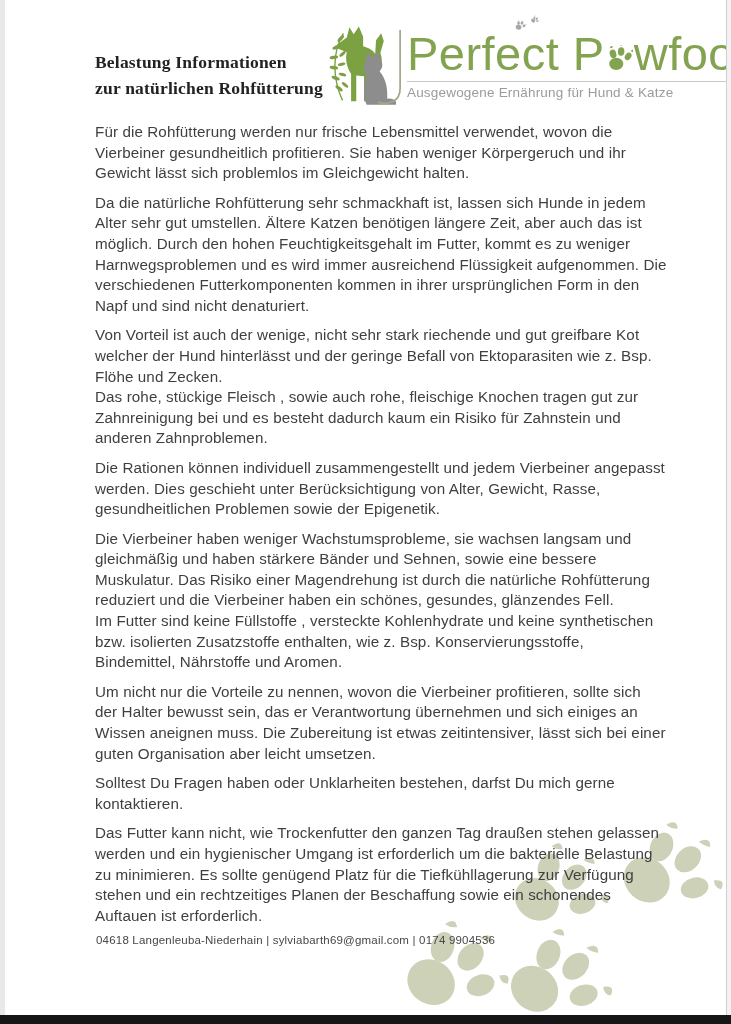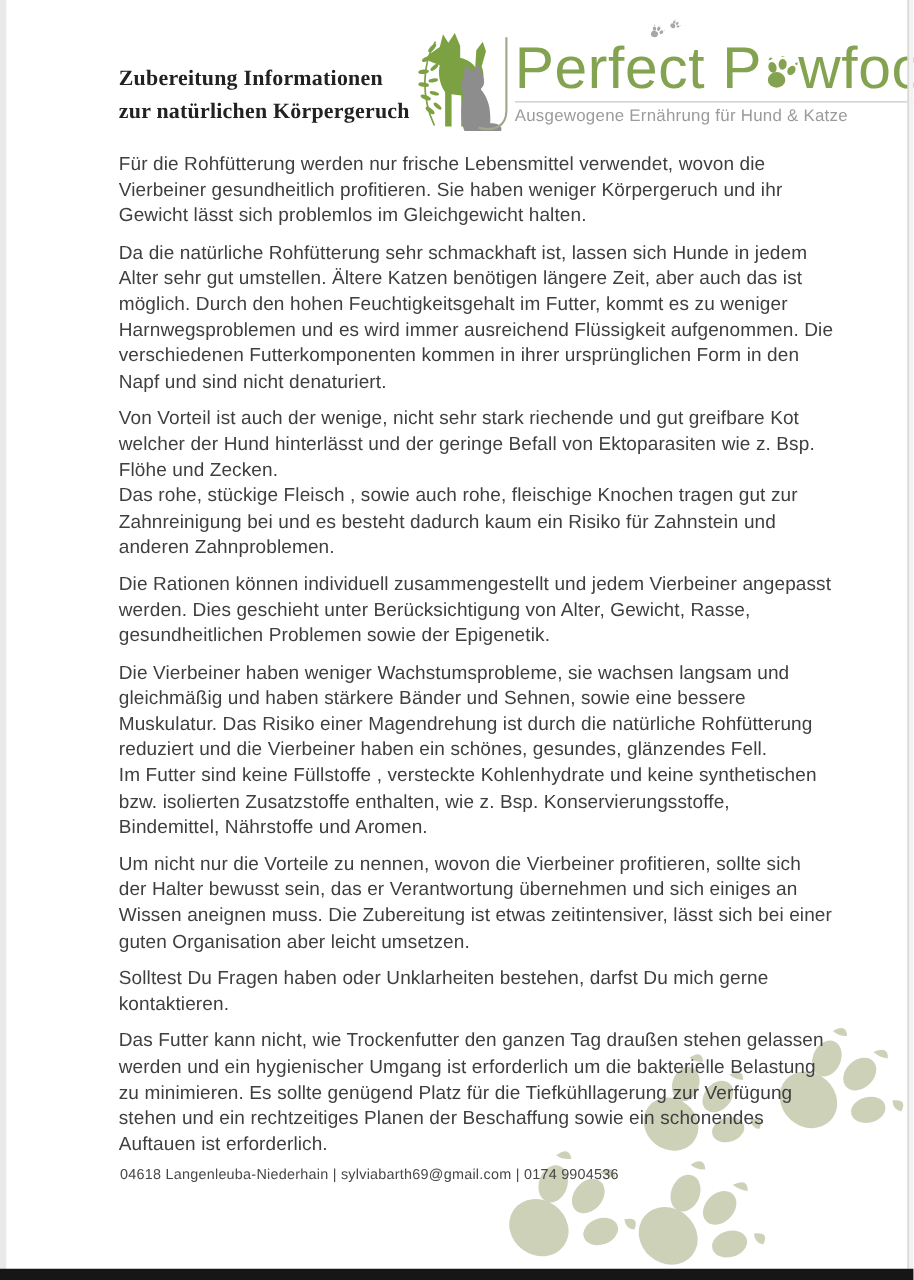--- a/index.html
+++ b/index.html
@@ -117,22 +117,22 @@
     </svg>
   <svg class="decor-paw paw-3" viewBox="0 0 100 100">
       <use href="#paw-shape" fill="currentColor"></use>
     </svg>
   <svg class="decor-paw paw-4" viewBox="0 0 100 100">
       <use href="#paw-shape" fill="currentColor"></use>
     </svg>
 
   <div class="header">
     <div class="doc-title">
-      <div>Zubereitung Informationen</div>
-      <div>zur natürlichen Körpergeruch</div>
+      <div>Belastung Informationen</div>
+      <div>zur natürlichen Rohfütterung</div>
     </div>
 
     <div class="logo">
       <svg class="logo-icon" viewBox="0 0 92 100">
 
         <g color="var(--dog-green)">
           <path d="M22,12 C9,34 9,64 21,90" fill="none" stroke="currentColor" stroke-width="1.6"></path>
           <ellipse cx="19" cy="18" rx="5" ry="2" fill="currentColor" transform="rotate(-48 19 18)"></ellipse>
           <ellipse cx="14" cy="28" rx="5" ry="2" fill="currentColor" transform="rotate(-25 14 28)"></ellipse>
           <ellipse cx="11" cy="40" rx="5" ry="2" fill="currentColor" transform="rotate(-8 11 40)"></ellipse>

